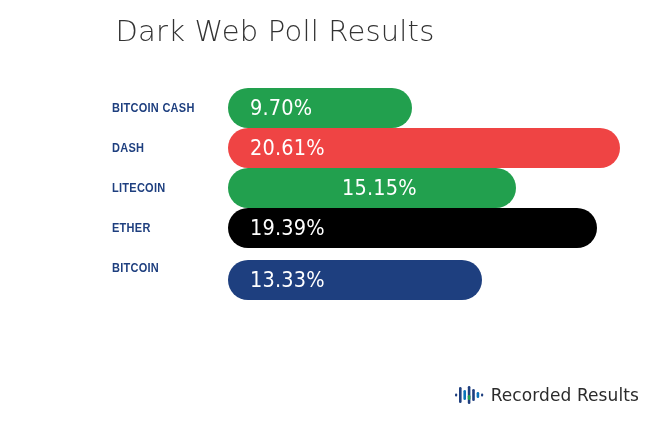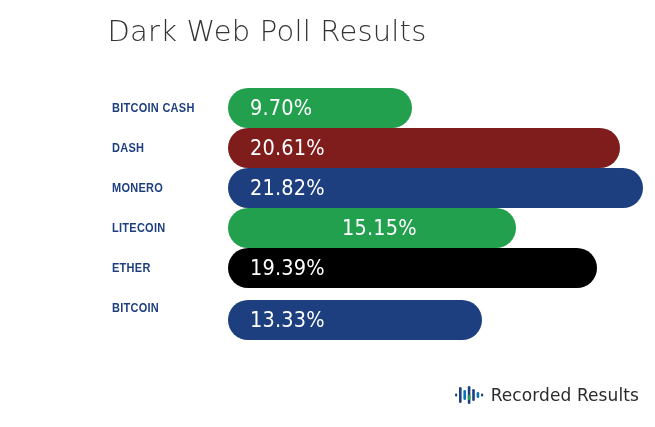--- a/index.html
+++ b/index.html
@@ -28,20 +28,21 @@
     top: 14px;
     left: 0;
     width: 534px;
     text-align: center;
     font-size: 29px;
     font-weight: 300;
     letter-spacing: 0.2px;
     color: #333333;
     font-family: "DejaVu Sans", "Liberation Sans", sans-serif;
     white-space: nowrap;
+    padding-left: 8px;
   }
 
   
   .chart-area {
     position: absolute;
     left: 0;
     top: 88px;
     width: 586px;
     height: 256px;
   }
@@ -134,30 +135,22 @@
         <div class="bar-label">BITCOIN CASH</div>
         <div class="bar-track">
           <div class="bar" style="background: rgb(34, 160, 78); width: 184px;">
             <span class="bar-value">9.70%</span>
           </div>
         </div>
       </div>
       <div class="bar-row">
         <div class="bar-label">DASH</div>
         <div class="bar-track">
-          <div class="bar" style="background: #7f1d1d; width: 392px;">
+          <div class="bar" style="background: #ef4444; width: 392px;">
             <span class="bar-value">20.61%</span>
-          </div>
-        </div>
-      </div>
-      <div class="bar-row">
-        <div class="bar-label">MONERO</div>
-        <div class="bar-track">
-          <div class="bar" style="background: rgb(30, 63, 127); width: 415px;">
-            <span class="bar-value">21.82%</span>
           </div>
         </div>
       </div>
       <div class="bar-row">
         <div class="bar-label">LITECOIN</div>
         <div class="bar-track">
           <div class="bar" style="background: rgb(34, 160, 78); width: 288px; justify-content: center;">
             <span class="bar-value">15.15%</span>
           </div>
         </div>

